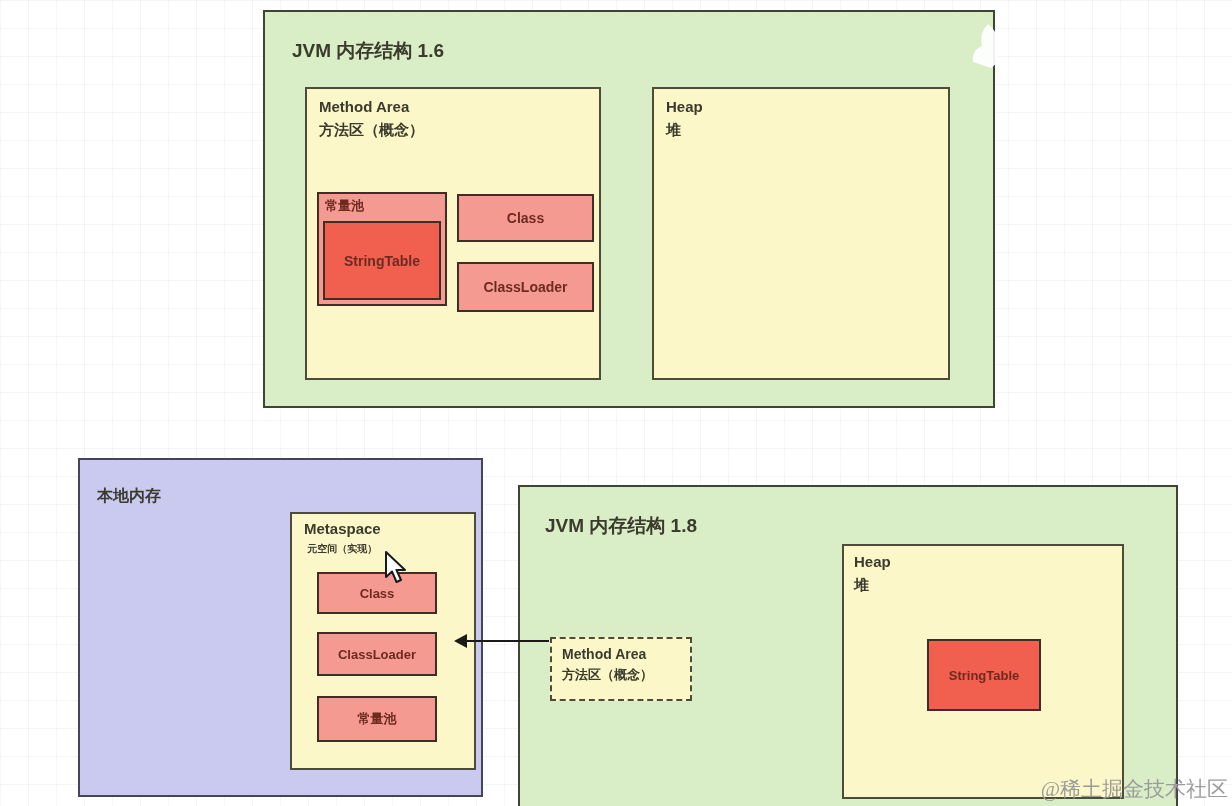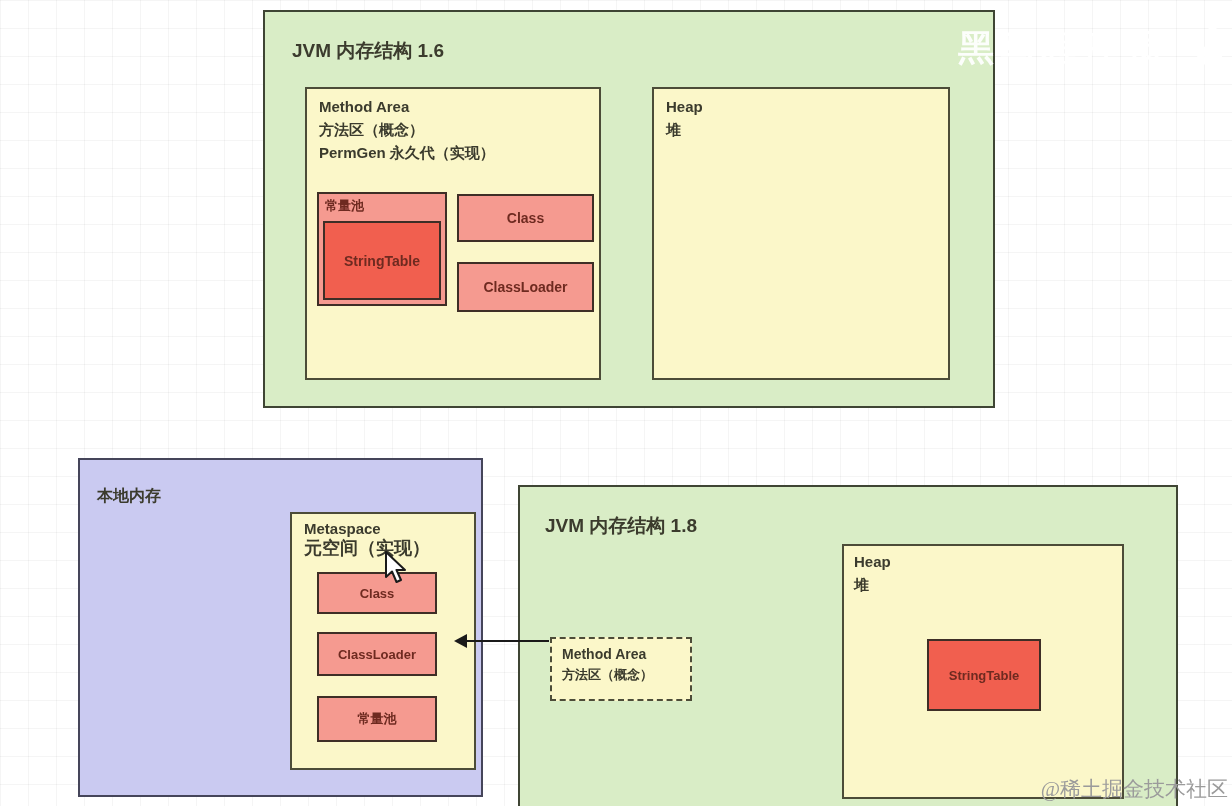--- a/index.html
+++ b/index.html
@@ -50,49 +50,48 @@
 </head>
 <body>
 
 <div class="panel green" style="left:263px;top:10px;width:732px;height:398px;">
   <div class="panel-title" style="left:27px;top:26px;">JVM 内存结构 1.6</div>
 
   <div class="panel yellow" style="left:40px;top:75px;width:296px;height:293px;">
     <div style="position:absolute;left:12px;top:6px;">
       <div class="blk-title">Method Area</div>
       <div class="blk-title">方法区（概念）</div>
-      <div class="blk-title">PermGen 永久代（实现）</div>
     </div>
 
     <div class="salmon" style="position:absolute;left:10px;top:103px;width:130px;height:114px;">
       <div class="sub-label" style="position:absolute;left:6px;top:3px;">常量池</div>
       <div class="red center-label" style="position:absolute;left:4px;top:27px;width:118px;height:79px;">StringTable</div>
     </div>
 
     <div class="salmon center-label" style="position:absolute;left:150px;top:105px;width:137px;height:48px;">Class</div>
 
     <div class="salmon center-label" style="position:absolute;left:150px;top:173px;width:137px;height:50px;">ClassLoader</div>
   </div>
 
   <div class="panel yellow" style="left:387px;top:75px;width:298px;height:293px;">
     <div style="position:absolute;left:12px;top:6px;">
       <div class="blk-title">Heap</div>
       <div class="blk-title">堆</div>
     </div>
   </div>
 </div>
 
-<div class="panel purple" style="left:78px;top:458px;width:405px;height:339px;">
+<div class="panel purple" style="left:78px;top:458px;width:405px;height:339px;text-align:center;">
   <div class="panel-title" style="left:17px;top:26px;font-size:16px;">本地内存</div>
 
 
   <div class="panel yellow" style="left:210px;top:52px;width:186px;height:258px;">
     <div style="position:absolute;left:12px;top:4px;">
       <div class="blk-title" style="font-size:15px;line-height:21px;">Metaspace</div>
-      <div class="blk-title" style="font-size:18px;line-height:19px;">元空间（实现）</div>
+      <div class="blk-title" style="font-size:10px;line-height:19px;">元空间（实现）</div>
     </div>
     <div class="salmon center-label" style="position:absolute;left:25px;top:58px;width:120px;height:42px;font-size:13px;">Class</div>
     <div class="salmon center-label" style="position:absolute;left:25px;top:118px;width:120px;height:44px;font-size:13px;">ClassLoader</div>
     <div class="salmon center-label" style="position:absolute;left:25px;top:182px;width:120px;height:46px;font-size:13px;">常量池</div>
   </div>
 </div>
 
 <div class="panel green" style="left:518px;top:485px;width:660px;height:337px;">
   <div class="panel-title" style="left:25px;top:26px;">JVM 内存结构 1.8</div>
 
@@ -113,18 +112,17 @@
 </div>
 
 <div class="arrow-line" style="left:466px;top:640px;width:83px;"></div>
 <div class="arrow-head" style="left:454px;top:634px;"></div>
 
 <svg class="cursor" viewBox="0 0 24 34">
   <path d="M2 1 L2 26 L8 20.5 L12.5 31 L17 29 L12.5 19 L21 19 Z" fill="#ffffff" stroke="#1a1a1a" stroke-width="2" stroke-linejoin="round"></path>
 </svg>
 
 <div class="wm-top">
-  <span>黑马程序员</span>
   <svg width="50" height="52" viewBox="0 0 50 52">
     <path d="M30 2 C24 8 22 16 24 24 C18 26 14 32 15 40 L33 46 C40 42 42 34 38 26 C42 18 38 8 30 2 Z" fill="rgba(255,255,255,0.92)"></path>
   </svg>
 </div>
 <div class="wm-bottom">@稀土掘金技术社区</div>
 
 </body></html>

